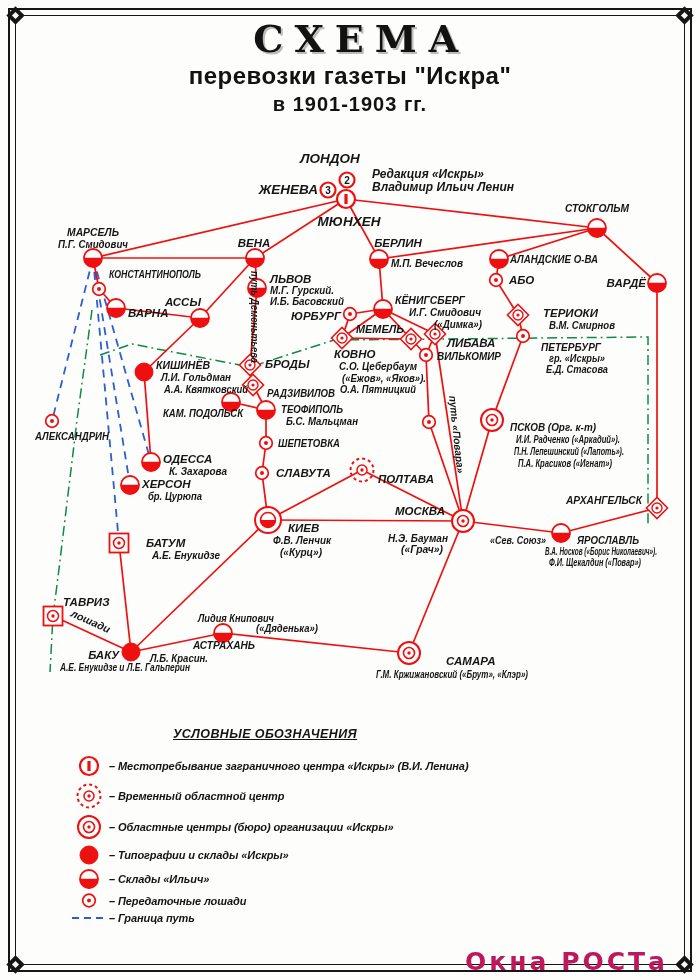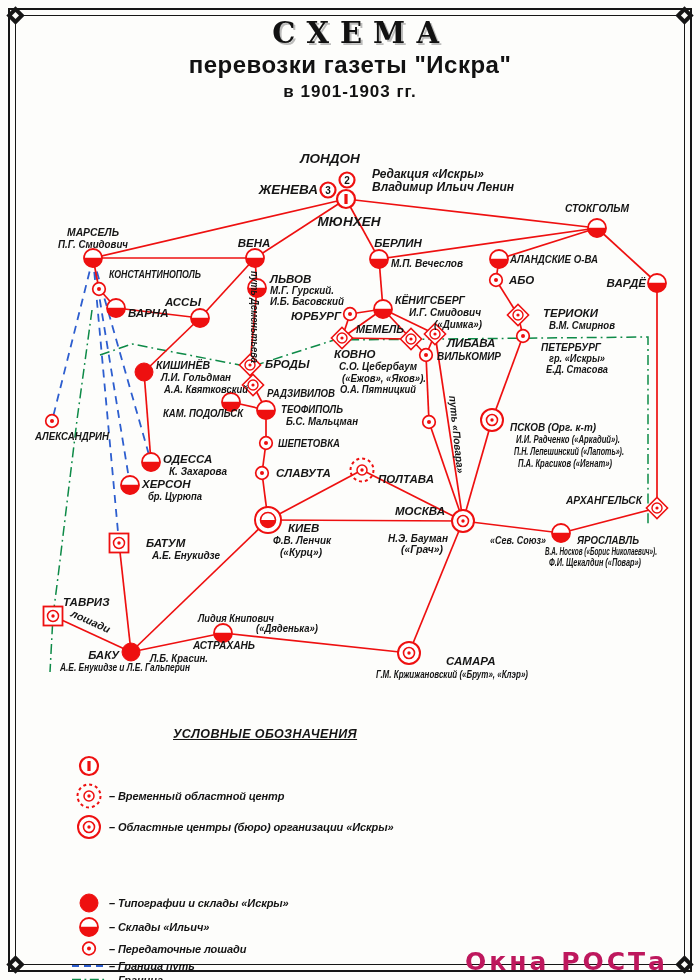--- a/index.html
+++ b/index.html
@@ -4,24 +4,24 @@
 <style>
   html,body{margin:0;padding:0;background:#ffffff;}
   .page{position:relative;width:700px;height:980px;background:#fdfdfb;overflow:hidden;
         font-family:"Liberation Sans",sans-serif;}
   .frame-outer{position:absolute;left:8px;top:8px;right:8px;bottom:8px;border:2.6px solid #161616;pointer-events:none;}
   .frame-inner{position:absolute;left:15px;top:15px;right:15px;bottom:15px;border:1.3px solid #161616;pointer-events:none;}
   .corn{position:absolute;width:13px;height:13px;background:#161616;transform:rotate(45deg);}
   .corn::after{content:"";position:absolute;left:4px;top:4px;width:5px;height:5px;background:#fdfdfb;}
   .corn.tl{left:9px;top:9px}.corn.tr{right:9px;top:9px}.corn.bl{left:9px;bottom:9px}.corn.br{right:9px;bottom:9px}
   .titles{position:absolute;left:0;top:16px;width:100%;text-align:center;color:#121212;}
-  .t1{font-family:"DejaVu Serif",serif;font-weight:bold;font-size:29px;letter-spacing:11px;
+  .t1{font-family:"DejaVu Serif",serif;font-weight:bold;font-size:38px;letter-spacing:11px;
       text-shadow:2px 2px 0 rgba(40,40,40,.30);padding-left:23px;}
   .t2{font-weight:bold;font-size:24px;margin-top:1px;letter-spacing:.5px;}
-  .t3{font-weight:bold;font-size:17px;margin-top:3px;letter-spacing:1px;}
+  .t3{font-weight:bold;font-size:20px;margin-top:3px;letter-spacing:1px;}
   svg.map{position:absolute;left:0;top:0;}
   text{fill:#151515;}
   .city{font:italic bold 11.5px "Liberation Sans",sans-serif;}
   .big{font:italic bold 13.5px "Liberation Sans",sans-serif;}
   .name{font:italic bold 10px "Liberation Sans",sans-serif;}
   .name2{font:italic bold 12.5px "Liberation Sans",sans-serif;}
   .path{font:italic bold 10.5px "Liberation Sans",sans-serif;}
   .legend{position:absolute;left:69px;top:727px;width:430px;}
   .leg-title{font:italic bold 12.5px "Liberation Sans",sans-serif;text-decoration:underline;
              margin-left:104px;letter-spacing:.4px;color:#141414;}
@@ -391,20 +391,21 @@
   <div class="legend">
     <div class="leg-title">УСЛОВНЫЕ ОБОЗНАЧЕНИЯ</div>
     <div id="legend-items">
         <div class="leg-row" style="height: 29px;">
           <span class="leg-ic">
             <svg width="38" height="28">
               <circle cx="19" cy="14" r="9" fill="#fff" stroke="#ee1010" stroke-width="2.2"></circle>
               <rect x="17.4" y="9" width="3.2" height="10" fill="#ee1010"></rect>
             </svg>
           </span>
+          <span class="leg-tx">– Местопребывание заграничного центра «Искры» (В.И. Ленина)</span>
         </div>
         <div class="leg-row" style="height: 31px;">
           <span class="leg-ic">
             <svg width="38" height="28">
               <circle cx="19" cy="14" r="11.5" fill="none" stroke="#ee1010" stroke-width="2" stroke-dasharray="3 3"></circle>
               <circle cx="19" cy="14" r="5" fill="#fff" stroke="#ee1010" stroke-width="1.5"></circle>
               <circle cx="19" cy="14" r="1.7" fill="#ee1010"></circle>
             </svg>
           </span>
           <span class="leg-tx">– Временный областной центр</span>
@@ -412,21 +413,21 @@
         <div class="leg-row" style="height: 31px;">
           <span class="leg-ic">
             <svg width="38" height="28">
               <circle cx="19" cy="14" r="11" fill="#fff" stroke="#ee1010" stroke-width="2"></circle>
               <circle cx="19" cy="14" r="5.5" fill="#fff" stroke="#ee1010" stroke-width="1.6"></circle>
               <circle cx="19" cy="14" r="1.7" fill="#ee1010"></circle>
             </svg>
           </span>
           <span class="leg-tx">– Областные центры (бюро) организации «Искры»</span>
         </div>
-        <div class="leg-row" style="height: 26px; margin-top: 48px;">
+        <div class="leg-row" style="height: 26px;">
           <span class="leg-ic">
             <svg width="38" height="26">
               <circle cx="19" cy="13" r="9" fill="#ee1010" stroke="#ee1010"></circle>
             </svg>
           </span>
           <span class="leg-tx">– Типографии и склады «Искры»</span>
         </div>
         <div class="leg-row" style="height: 22px;">
           <span class="leg-ic">
             <svg width="38" height="22">
@@ -446,25 +447,17 @@
           <span class="leg-tx">– Передаточные лошади</span>
         </div>
         <div class="leg-row" style="height: 14px;">
           <span class="leg-ic">
             <svg width="38" height="14">
               <line x1="2" y1="7" x2="36" y2="7" stroke="#2d5ecf" stroke-width="2" stroke-dasharray="7 5"></line>
             </svg>
           </span>
           <span class="leg-tx">– Граница путь</span>
         </div>
-        <div class="leg-row" style="height: 13px;">
-          <span class="leg-ic">
-            <svg width="38" height="13">
-              <line x1="2" y1="6.5" x2="36" y2="6.5" stroke="#0d8a47" stroke-width="1.6" stroke-dasharray="9 3.5 1.8 3.5"></line>
-            </svg>
-          </span>
-          <span class="leg-tx">– Граница</span>
-        </div>
       </div>
   </div>
 
   <div class="watermark">Окна РОСТа</div>
 </div>
 
 </body></html>

